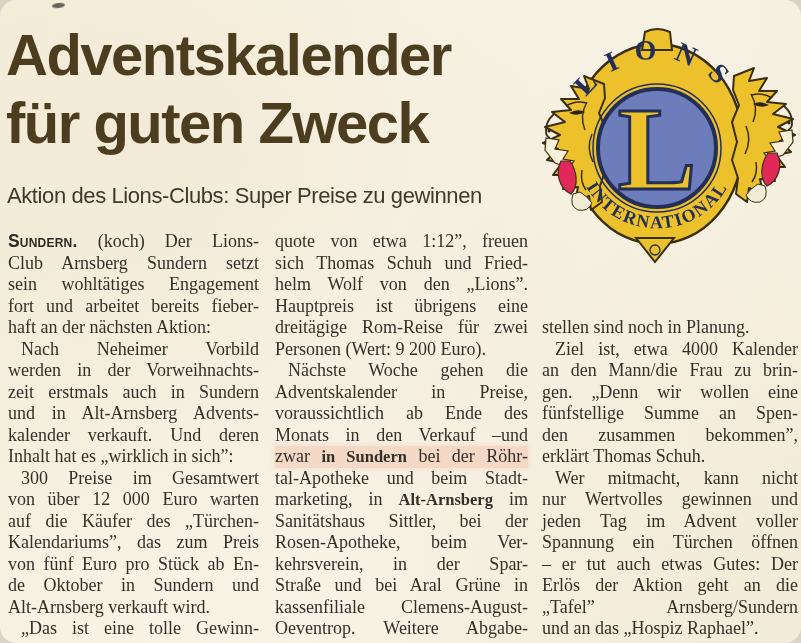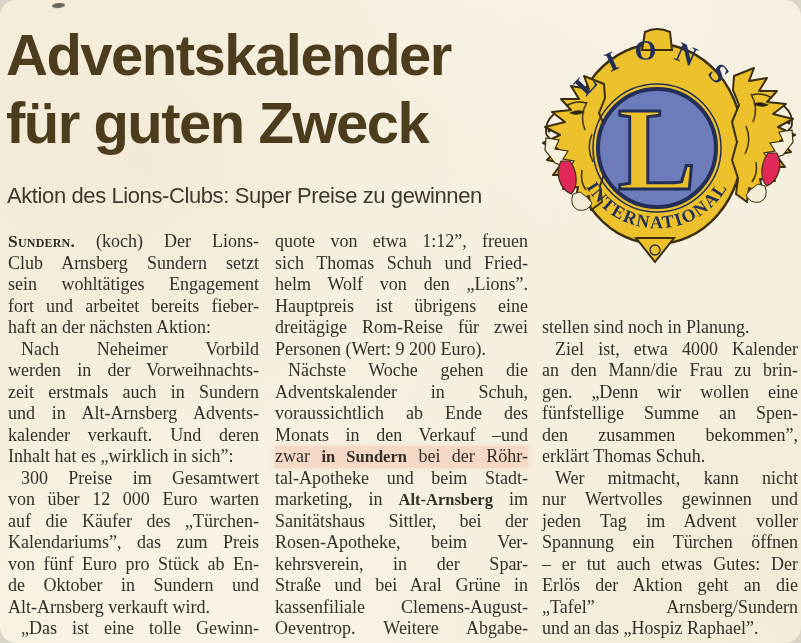--- a/index.html
+++ b/index.html
@@ -28,21 +28,21 @@
   }
   
   .col{position:absolute;color:#33302a;font-size:18px;}
   #col1{left:8px;top:231px;width:251px;}
   #col2{left:275px;top:231px;width:253px;}
   #col3{left:542px;top:317px;width:256px;}
   .tline{height:21.5px;line-height:21.5px;overflow:visible;}
   .just{text-align:justify;text-align-last:justify;-moz-text-align-last:justify;text-justify:inter-word;}
   .ind{text-indent:13px;}
   .hl{background:rgba(243,193,172,.5);box-shadow:0 0 5px 1px rgba(243,193,172,.35);}
-  .lead{font-family:Liberation Serif, serif;font-weight:bold;font-variant:small-caps;font-size:17.5px;letter-spacing:.2px;color:#2d2a24;}
+  .lead{font-family:Liberation Sans, sans-serif;font-weight:bold;font-variant:small-caps;font-size:17.5px;letter-spacing:.2px;color:#2d2a24;}
   .bsans{font-family:Liberation Serif, serif;font-weight:bold;font-size:16.5px;}
   
   #logo{position:absolute;left:542px;top:8px;width:257px;height:272px;}
   
   #smudge{position:absolute;left:52px;top:3px;width:13px;height:5px;background:#41403a;border-radius:50%;transform:rotate(-6deg);opacity:.8;filter:blur(.4px);}
   .arc-top{font-family:"Liberation Serif",serif;font-weight:bold;font-size:28px;letter-spacing:16px;}
   .arc-bot{font-family:"Liberation Serif",serif;font-weight:bold;font-size:18px;letter-spacing:1.5px;}
   .big-l{font-family:"Liberation Serif",serif;font-weight:bold;font-size:118px;}
 </style>
 </head>
@@ -81,21 +81,21 @@
       <div class="tline just ind"><span>„Das ist eine tolle Gewinn-</span></div>
     </div>
   <div id="col2" class="col">
       <div class="tline just"><span>quote von etwa 1:12”, freuen</span></div>
       <div class="tline just"><span>sich Thomas Schuh und Fried-</span></div>
       <div class="tline just"><span>helm Wolf von den „Lions”.</span></div>
       <div class="tline just"><span>Hauptpreis ist übrigens eine</span></div>
       <div class="tline just"><span>dreitägige Rom-Reise für zwei</span></div>
       <div class="tline"><span>Personen (Wert: 9 200 Euro).</span></div>
       <div class="tline just ind"><span>Nächste Woche gehen die</span></div>
-      <div class="tline just"><span>Adventskalender in Schuh,</span></div>
+      <div class="tline just"><span>Adventskalender in Preise,</span></div>
       <div class="tline just"><span>voraussichtlich ab Ende des</span></div>
       <div class="tline just"><span>Monats in den Verkauf –und</span></div>
       <div class="tline just hl"><span>zwar </span><span class="bsans">in Sundern</span><span> bei der Röhr-</span></div>
       <div class="tline just"><span>tal-Apotheke und beim Stadt-</span></div>
       <div class="tline just"><span>marketing, in </span><span class="bsans">Alt-Arnsberg</span><span> im</span></div>
       <div class="tline just"><span>Sanitätshaus Sittler, bei der</span></div>
       <div class="tline just"><span>Rosen-Apotheke, beim Ver-</span></div>
       <div class="tline just"><span>kehrsverein, in der Spar-</span></div>
       <div class="tline just"><span>Straße und bei Aral Grüne in</span></div>
       <div class="tline just"><span>kassenfiliale Clemens-August-</span></div>

